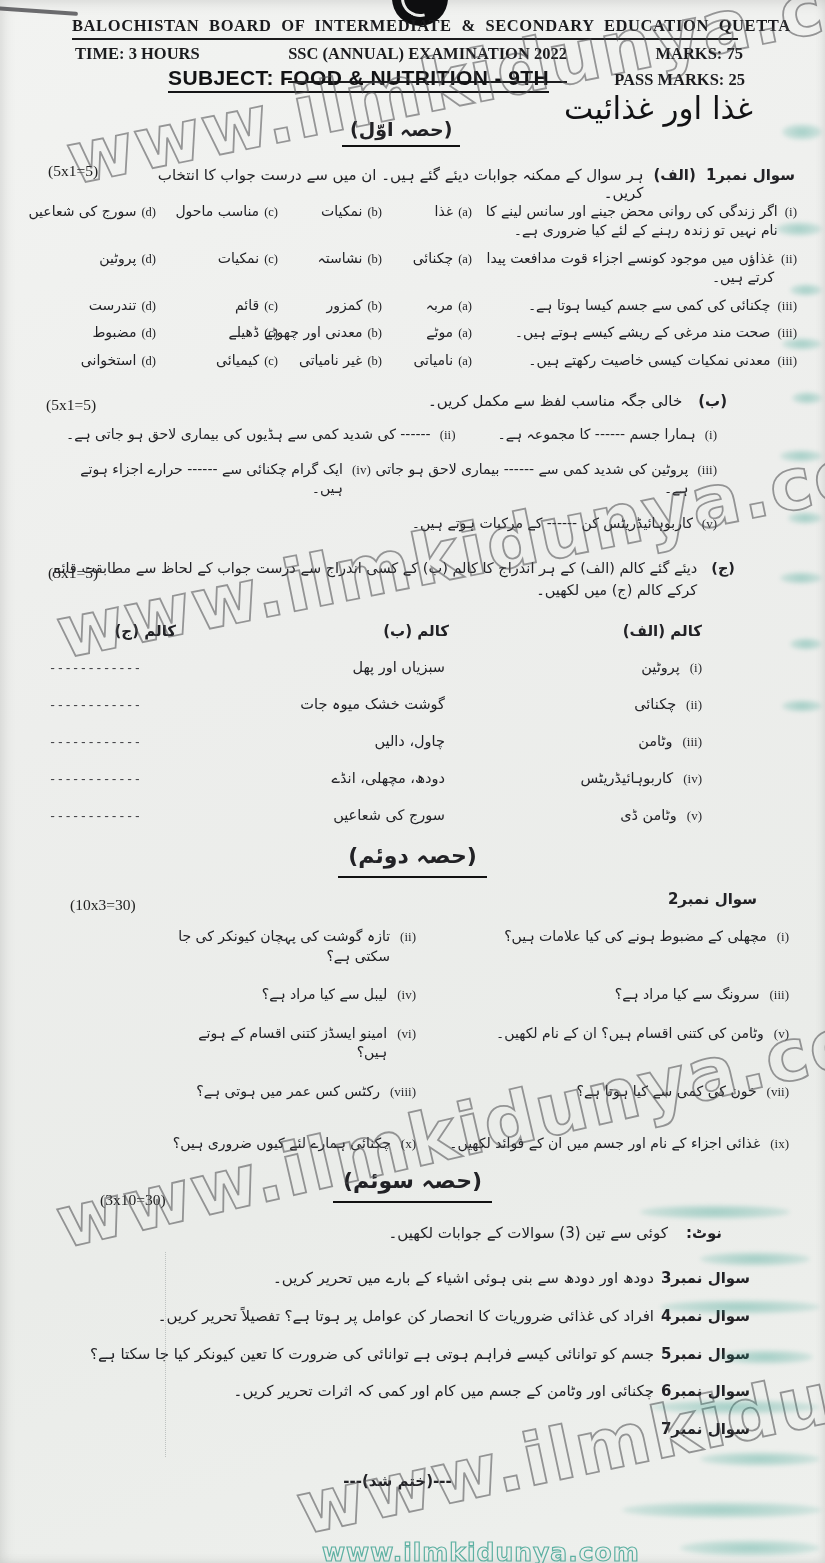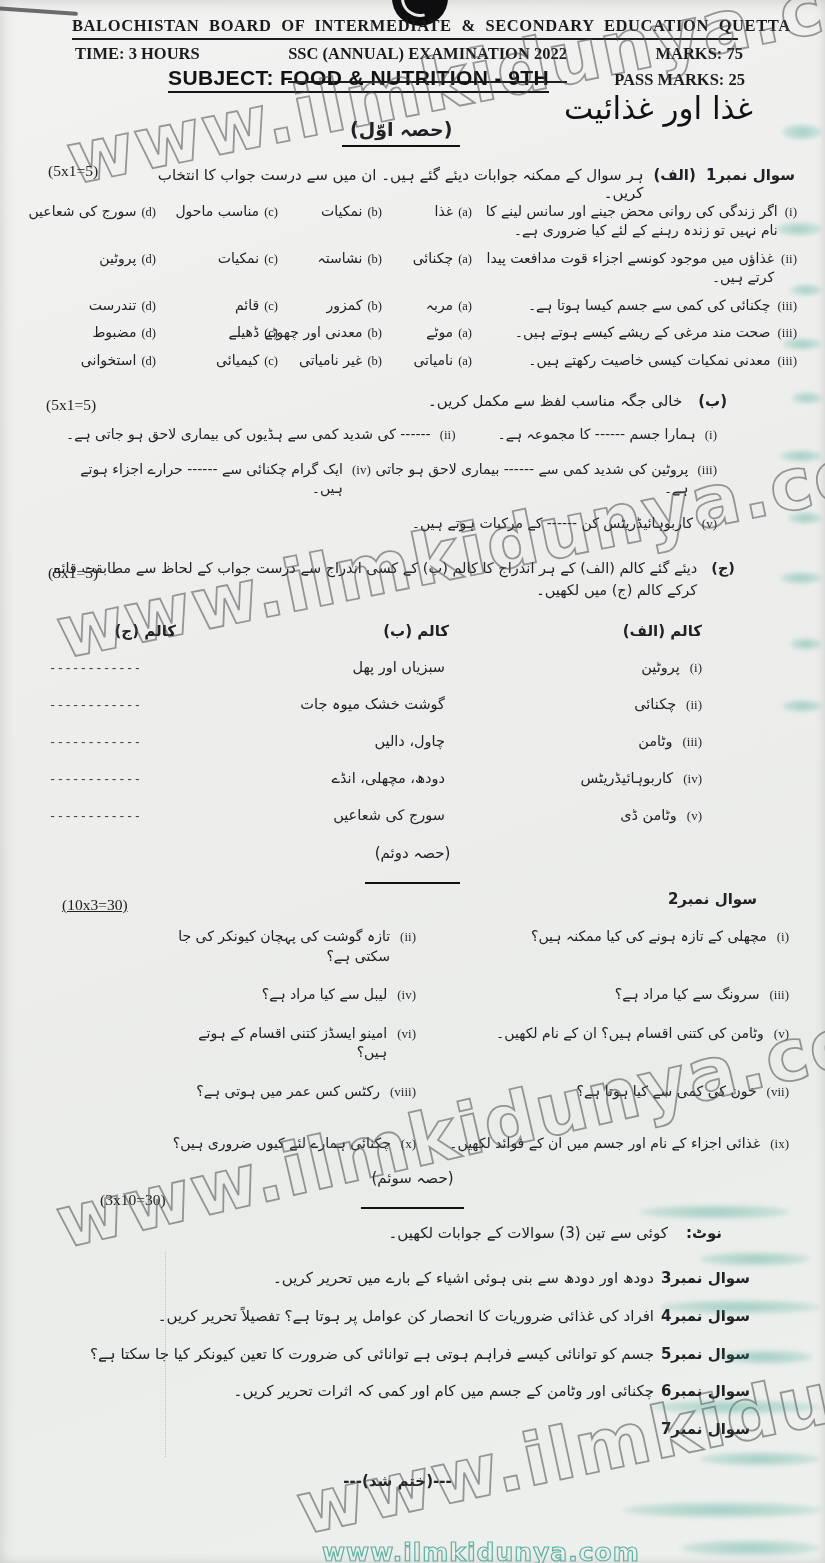--- a/index.html
+++ b/index.html
@@ -54,22 +54,22 @@
   .sec-c-head{direction:rtl;display:flex;gap:14px;align-items:baseline;padding-right:62px;font-size:14.5px;line-height:1.5;}
   .match-grid{margin-top:20px;direction:rtl;display:grid;grid-template-columns:215px 295px 155px;column-gap:8px;
       padding-right:95px;grid-auto-rows:37px;align-items:baseline;}
   .col-head{font-size:15px;font-weight:bold;}
   .acell{display:flex;direction:rtl;gap:10px;align-items:baseline;font-size:14.5px;}
   .bcol{font-size:14.5px;padding-right:34px;}
   .jcol{font-family:"Liberation Mono",monospace;font-size:12px;letter-spacing:.5px;color:#3a3a3e;direction:ltr;text-align:left;padding-left:28px;}
 
   
   .part-head{position:absolute;width:100%;text-align:center;}
-  .part-head span{display:inline-block;font-size:15px;font-weight:normal;direction:rtl;
-      border-bottom:2.5px solid #111;padding:0 10px 20px;}
+  .part-head span{display:inline-block;font-size:22px;font-weight:bold;direction:rtl;
+      border-bottom:2.5px solid #111;padding:0 10px 8px;}
   .ph2{top:843px;} .ph3{top:1168px;}
 
   
   .sec-q2{position:absolute;left:26px;right:28px;top:890px;}
   .q2-line{direction:rtl;display:flex;gap:12px;align-items:baseline;padding-right:40px;font-size:15px;}
   .s-row{margin-top:19px;display:flex;direction:rtl;justify-content:space-between;padding:0 8px 0 140px;}
   .s-row.gap-big{margin-top:32px;}
   .scell{display:flex;direction:rtl;gap:10px;align-items:baseline;font-size:14px;line-height:1.4;}
   .scell.right{flex:0 1 385px;}
   .scell.left{flex:0 1 258px;}
@@ -324,26 +324,26 @@
   </div>
 
   <div class="part-head ph2">
     <span class="u">(حصہ دوئم)</span>
   </div>
 
   <div class="sec-q2">
     <div class="q2-line u">
       <span class="qlabel">سوال نمبر2</span>
     </div>
-    <span class="marks" style="left:36px;top:6px;text-decoration:underline;">(10x3=30)</span>
+    <span class="marks" style="left:44px;top:6px;">(10x3=30)</span>
 
     <div class="s-row">
       <div class="scell right">
           <span class="rn">(i)</span>
-          <span class="u">مچھلی کے تازہ ہونے کی کیا ممکنہ ہیں؟</span>
+          <span class="u">مچھلی کے مضبوط ہونے کی کیا علامات ہیں؟</span>
         </div>
       <div class="scell left">
           <span class="rn">(ii)</span>
           <span class="u">تازہ گوشت کی پہچان کیونکر کی جا سکتی ہے؟</span>
         </div>
     </div>
     <div class="s-row">
       <div class="scell right">
           <span class="rn">(iii)</span>
           <span class="u">سرونگ سے کیا مراد ہے؟</span>

